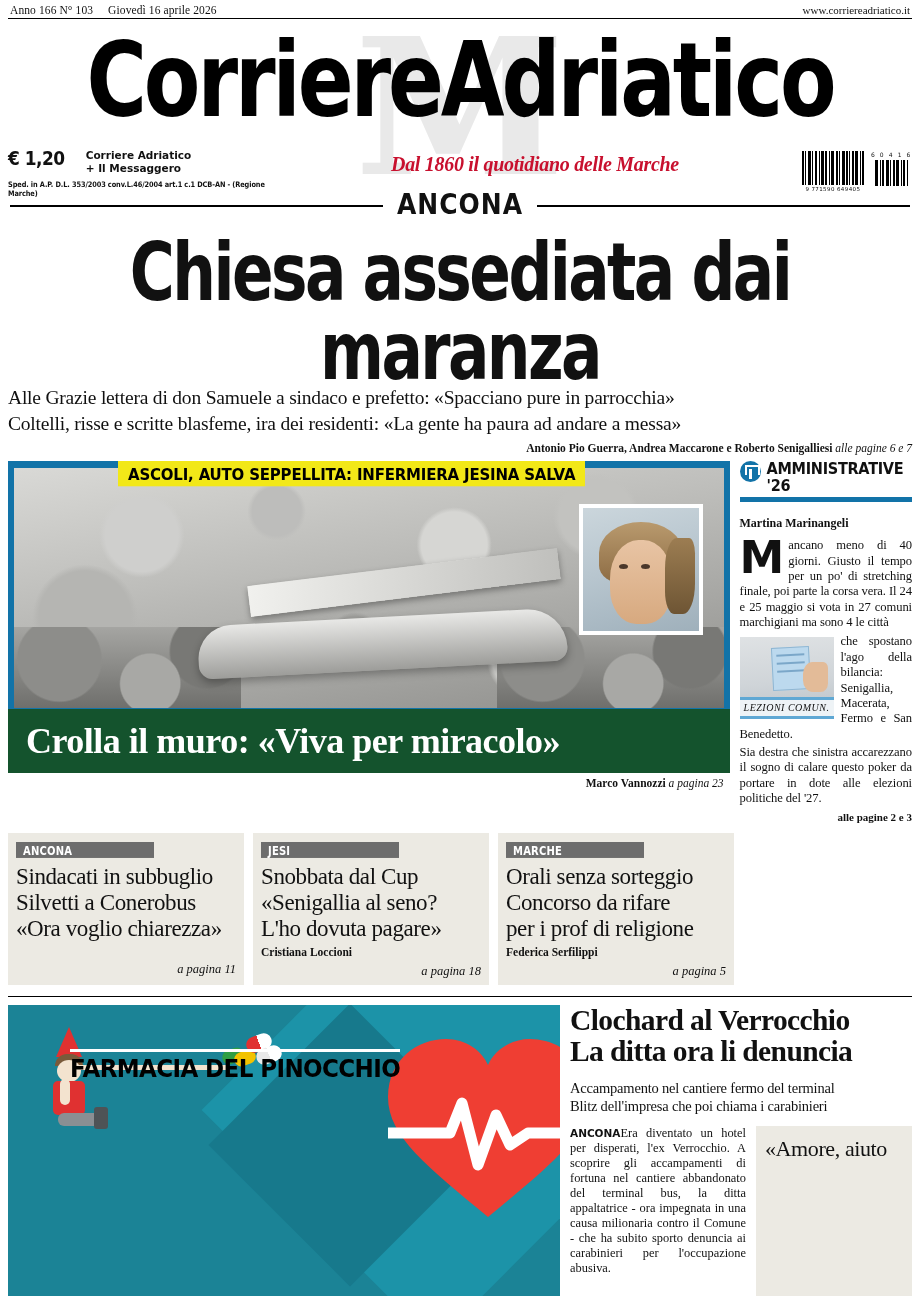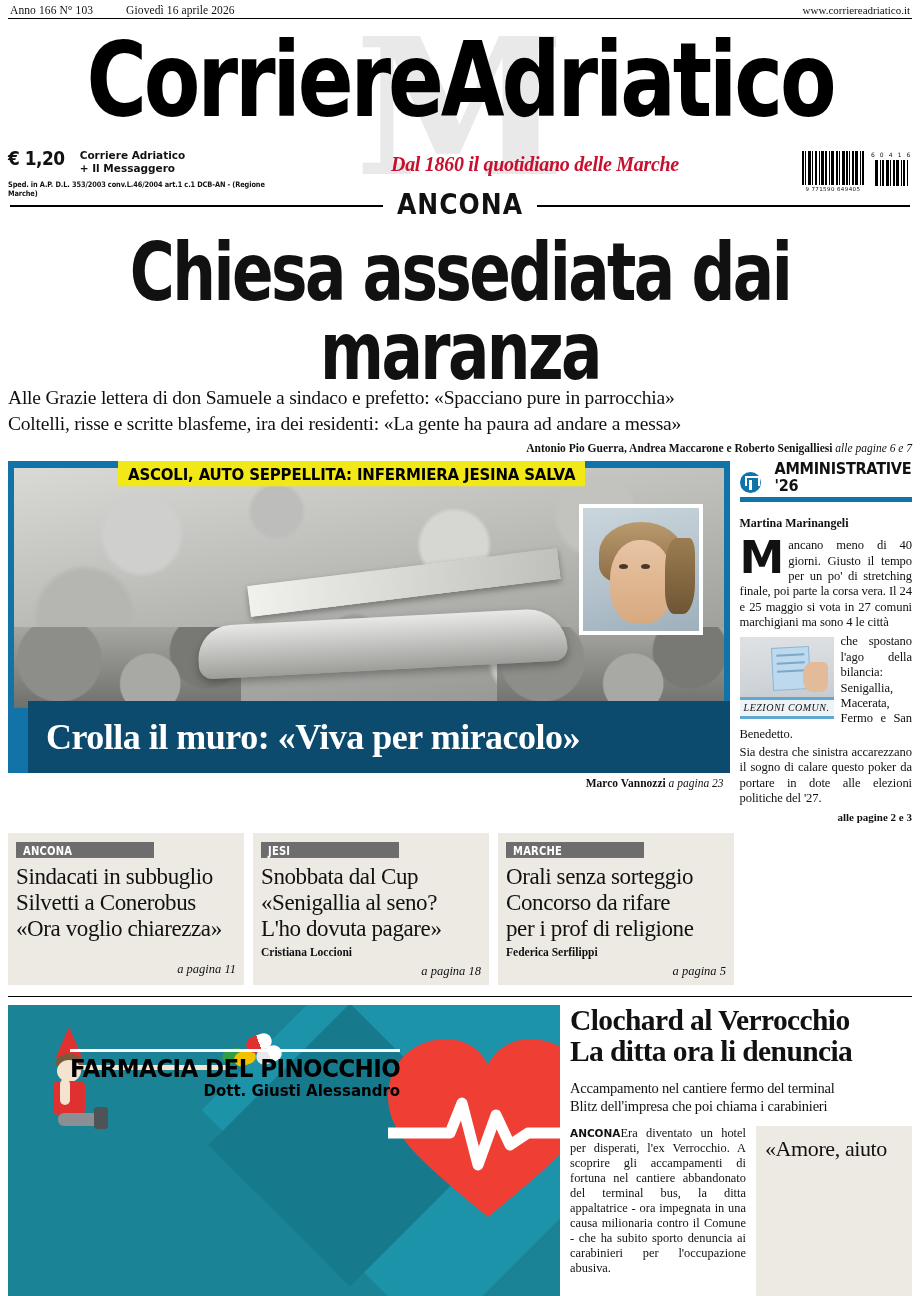--- a/index.html
+++ b/index.html
@@ -12,21 +12,21 @@
   }
   .page { position: relative; width: 920px; height: 1296px; padding: 0 8px; }
 
   
   .topstrip {
     display: flex; align-items: flex-end; justify-content: space-between;
     font-size: 11.5px; padding: 4px 2px 2px 2px;
     border-bottom: 1.6px solid #000;
   }
   .topstrip .left { letter-spacing: .1px; }
-  .topstrip .left .issue { margin-right: 30px; }
+  .topstrip .left .issue { margin-right: 12px; }
   .topstrip .right { font-size: 11px; }
 
   
   .masthead { position: relative; text-align: center; padding-top: 2px; }
   .masthead .watermark {
     position: absolute; left: 50%; top: -6px; transform: translateX(-50%);
     font-family: "DejaVu Serif", serif; font-weight: 700;
     font-size: 190px; color: #e9e9e9; line-height: 1; z-index: 0;
     user-select: none;
   }
@@ -41,21 +41,21 @@
     transform-origin: center top;
     margin-top: 12px;
     color: #000;
   }
   .mast-bottom {
     position: relative; z-index: 1;
     display: flex; align-items: flex-start; justify-content: space-between;
     margin-top: 38px;
   }
   .price-block { width: 260px; text-align: left; }
-  .price-row { display: flex; align-items: flex-start; gap: 15px; }
+  .price-row { display: flex; align-items: flex-start; gap: 21px; }
   .price {
     font-family: "DejaVu Sans", sans-serif; font-weight: 700;
     font-size: 17px; letter-spacing: -.5px; line-height: 1.05;
     transform: scaleY(1.12); transform-origin: left top;
   }
   .price-names {
     font-family: "DejaVu Sans", sans-serif; font-weight: 700;
     font-size: 10.5px; line-height: 1.25;
   }
   .legal {
@@ -170,36 +170,36 @@
   }
   .inset-photo .hair-r {
     position: absolute; right: 4px; top: 24%; width: 30px; height: 76px;
     border-radius: 40% 20% 40% 30%; background: linear-gradient(180deg,#9c7d52,#6e5534);
   }
   .inset-photo .eye { position: absolute; width: 9px; height: 5px; border-radius: 50%; background: #4a372a; top: 45%; }
   .inset-photo .eye.l { left: 36px; }
   .inset-photo .eye.r { left: 58px; }
 
   .photo-headline {
-    position: absolute; left: 0; right: 0; bottom: 0; height: 72px;
-    background: #0c4a6e; color: #fff;
-    display: flex; align-items: center; margin-left: 20px;
+    position: absolute; left: 0; right: 0; bottom: 0; height: 64px;
+    background: #14532d; color: #fff;
+    display: flex; align-items: center;
   }
   .photo-headline span {
     font-family: "Liberation Serif", serif; font-weight: 700;
     font-size: 36px; letter-spacing: -.5px; padding-left: 18px;
   }
   .photo-credit {
     text-align: right; font-size: 11.5px; font-weight: 700; padding: 4px 6px 0 0;
   }
   .photo-credit em { font-weight: 400; }
 
   
   .right-col { width: 174px; }
-  .sect-head { display: flex; align-items: flex-end; gap: 14px; }
+  .sect-head { display: flex; align-items: flex-start; gap: 6px; }
   .vote-icon {
     width: 21px; height: 21px; border-radius: 50%; background: #1273a8;
     position: relative; flex: none;
   }
   .vote-icon::before {
     content: ""; position: absolute; left: 5px; top: 3.5px; width: 11px; height: 8px;
     border: 2px solid #fff; border-bottom: none;
   }
   .vote-icon::after {
     content: ""; position: absolute; left: 9px; top: 8px; width: 3px; height: 10px; background: #fff;
@@ -577,21 +577,20 @@
         <div class="pills">
           <span class="pill a"></span>
           <span class="pill b"></span>
           <span class="pill c"></span>
           <span class="pill d"></span>
         </div>
       </div>
 
       <div class="ad-name">
         <div class="n1">FARMACIA DEL PINOCCHIO</div>
-        <div class="n2">Dott. Giusti Alessandro</div>
       </div>
 
     </div>
 
     <div class="story-col">
       <div class="story-head">
         <div>Clochard al Verrocchio</div>
         <div>La ditta ora li denuncia</div>
       </div>
       <div class="story-sub">

